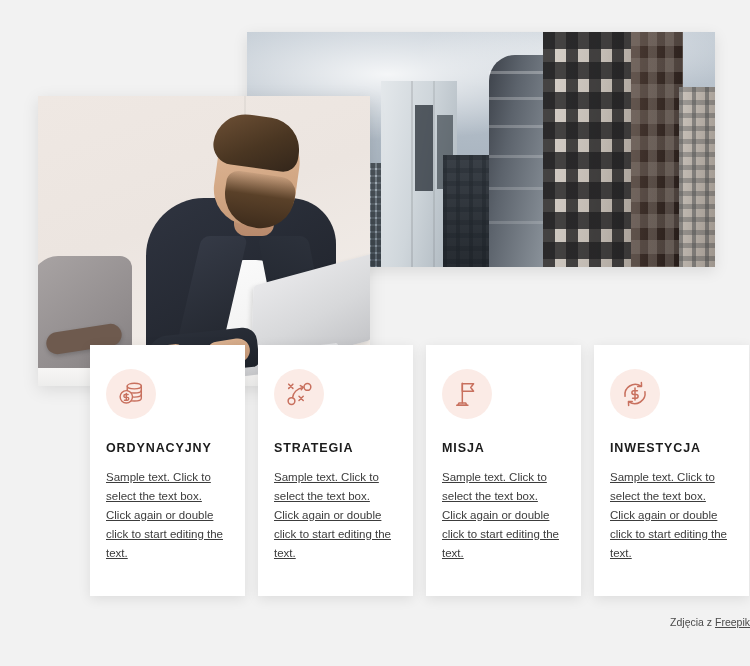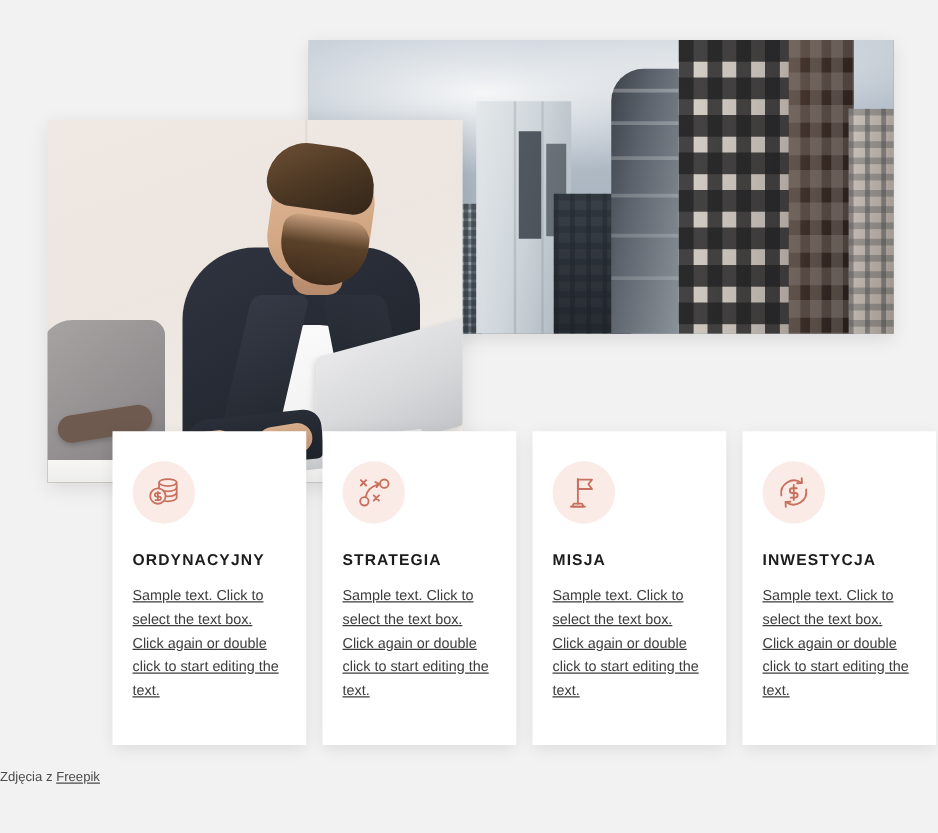--- a/index.html
+++ b/index.html
@@ -243,21 +243,21 @@
     color: #3c3c3c;
     text-decoration: underline;
   }
 
   
   .footer {
     position: absolute;
     left: 0;
     top: 616px;
     width: 750px;
-    text-align: left;
+    text-align: right;
     font-size: 10.5px;
     color: #4a4a4a;
   }
   .footer a {
     color: #4a4a4a;
     text-decoration: underline;
   }
 </style>
 </head>
 <body>

